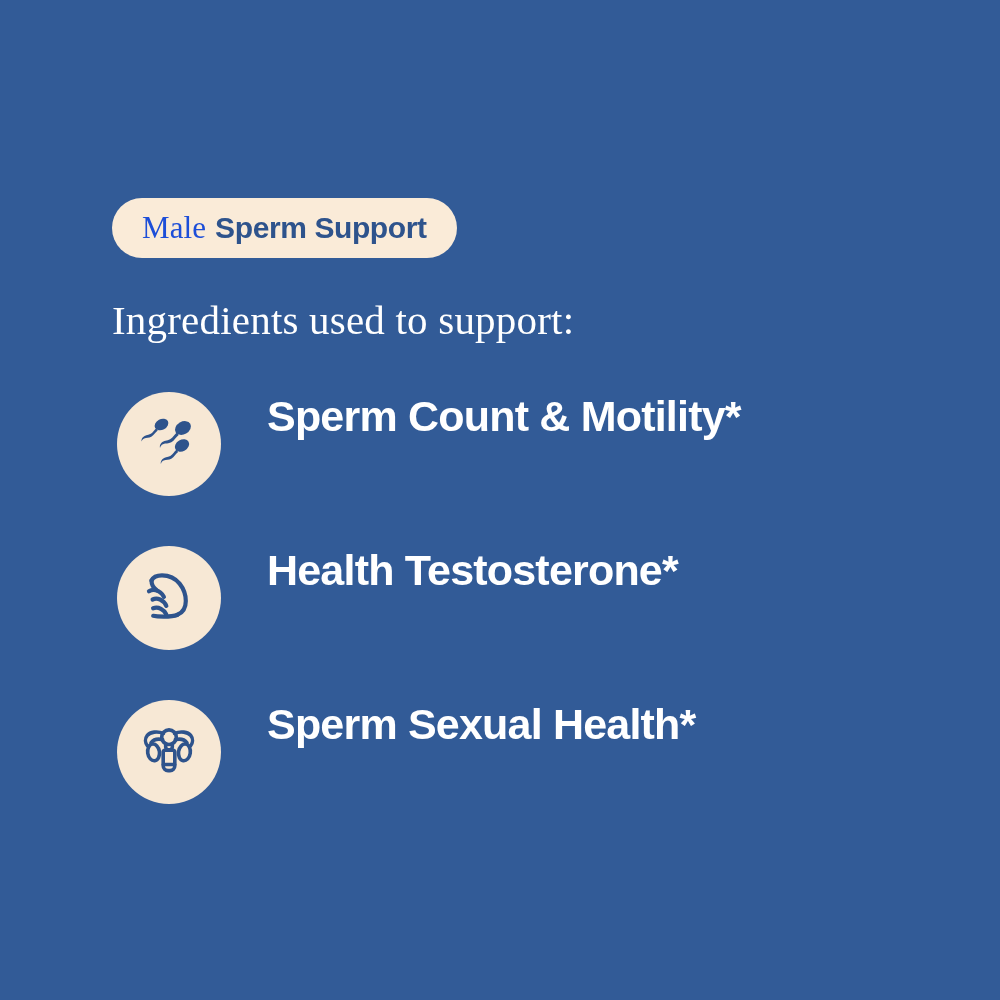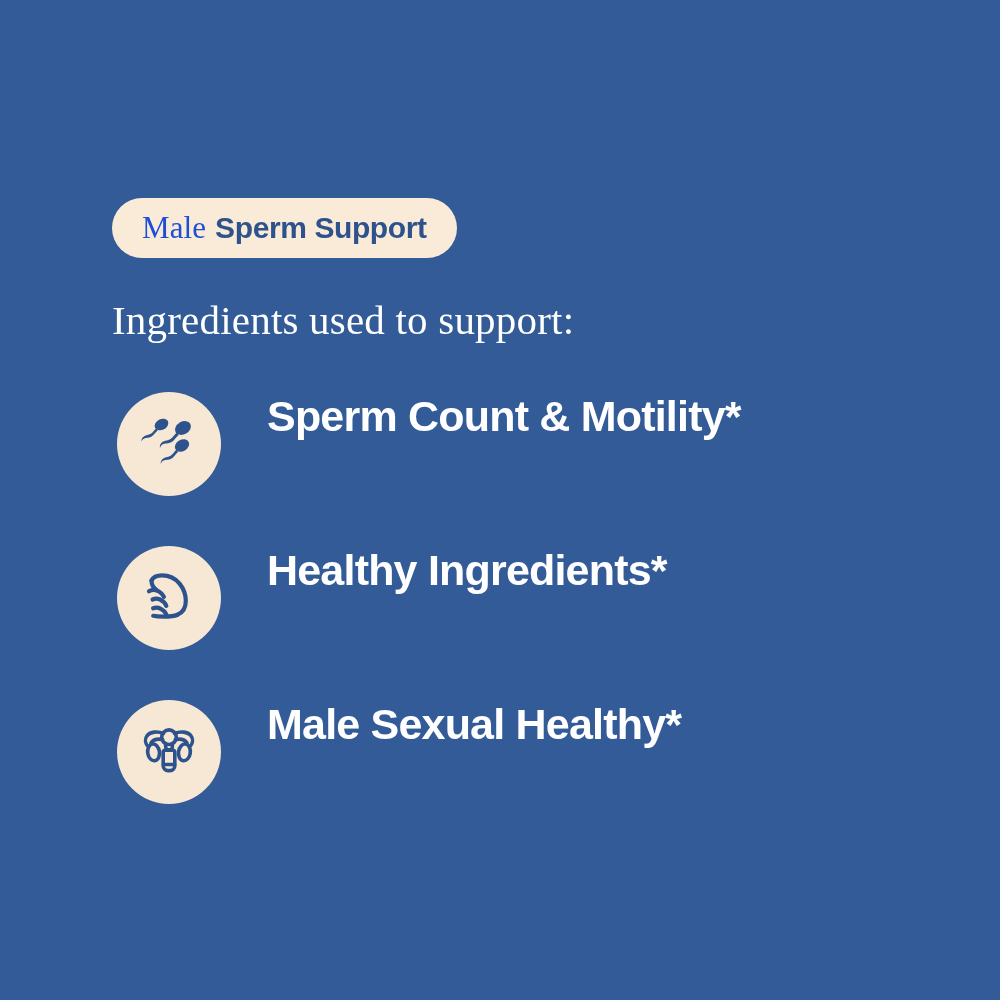--- a/index.html
+++ b/index.html
@@ -145,21 +145,21 @@
             <path d="M39.6 49.7c-3.7 1.6-8.6 1.9-14.1 1.9-4.6 0-8.1-0.3-10.3-0.8"></path>
 
             <path d="M13.5 15.5c0 4.2 2.1 7.6 5.3 9.7"></path>
             <path d="M11 26.3c1.8-1.2 4.3-1.6 6.7-1.1 3.6 0.8 6.6 3.4 8.2 6.7"></path>
 
             <path d="M14.6 34.5c2.3-1.1 5-1.1 7.5 0 2.9 1.3 5 3.7 6.2 6.4"></path>
             <path d="M15.1 43.3c2.5-0.9 5.3-0.7 7.8 0.6 2.4 1.2 4.2 3.2 5.3 5.4"></path>
           </svg>
         </span>
       </div>
-      <div class="benefit-label">Healthy Ingredients*</div>
+      <div class="benefit-label">Health Testosterone*</div>
     </div>
 
     <div class="benefit-row">
       <div class="icon-circle">
         <span>
           <svg width="62" height="62" viewBox="0 0 62 62" fill="none" xmlns="http://www.w3.org/2000/svg" stroke="#2E538C" stroke-width="3.6" stroke-linecap="round" stroke-linejoin="round">
 
             <path d="M25.5 14.4C19.5 12 12.2 12.8 9.3 16.4c-2.6 3.2-2.2 7.6 0.2 10.5"></path>
             <path d="M36.5 14.4C42.5 12 49.8 12.8 52.7 16.4c2.6 3.2 2.2 7.6-0.2 10.5"></path>
 
@@ -172,17 +172,17 @@
 
             <path d="M27.2 31.2h7.6c1.1 0 2 0.9 2 2v13.6c0 2.6-2.1 4.8-4.8 4.8h-2c-2.6 0-4.8-2.1-4.8-4.8V33.2c0-1.1 0.9-2 2-2z"></path>
             <path d="M25.4 45.5h11.2"></path>
 
             <ellipse cx="15.6" cy="33.4" rx="5.9" ry="8.4" transform="rotate(-8 15.6 33.4)"></ellipse>
 
             <ellipse cx="46.4" cy="33.4" rx="5.9" ry="8.4" transform="rotate(8 46.4 33.4)"></ellipse>
           </svg>
         </span>
       </div>
-      <div class="benefit-label">Male Sexual Healthy*</div>
+      <div class="benefit-label">Sperm Sexual Health*</div>
     </div>
 
   </div>
 </div>
 
 </body></html>

